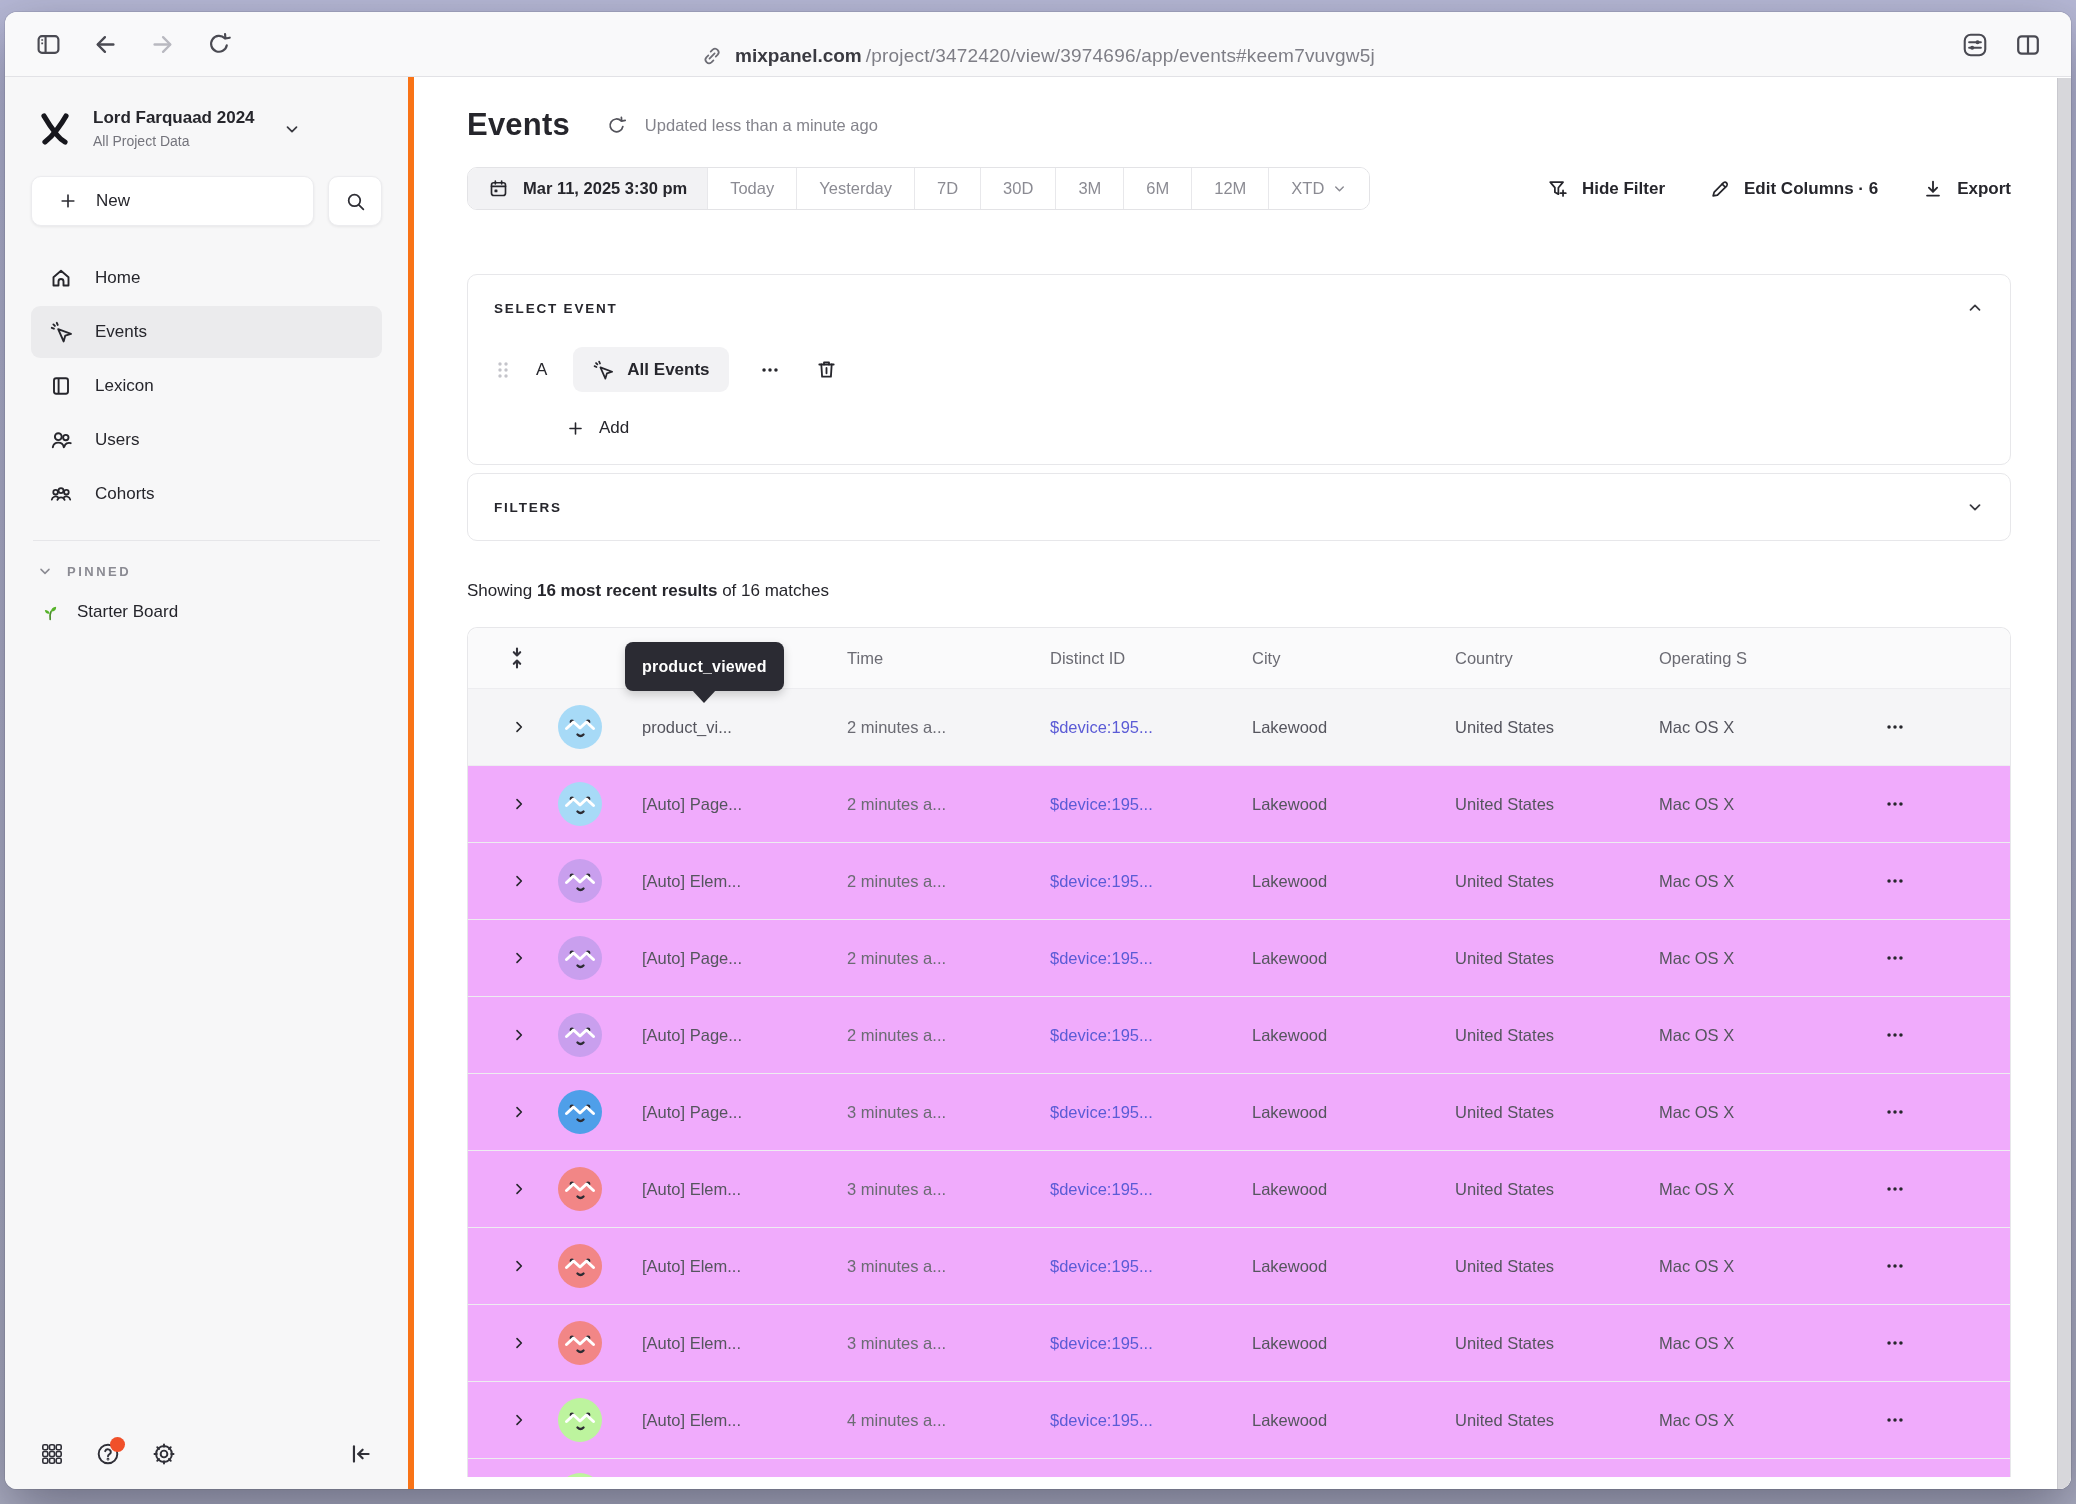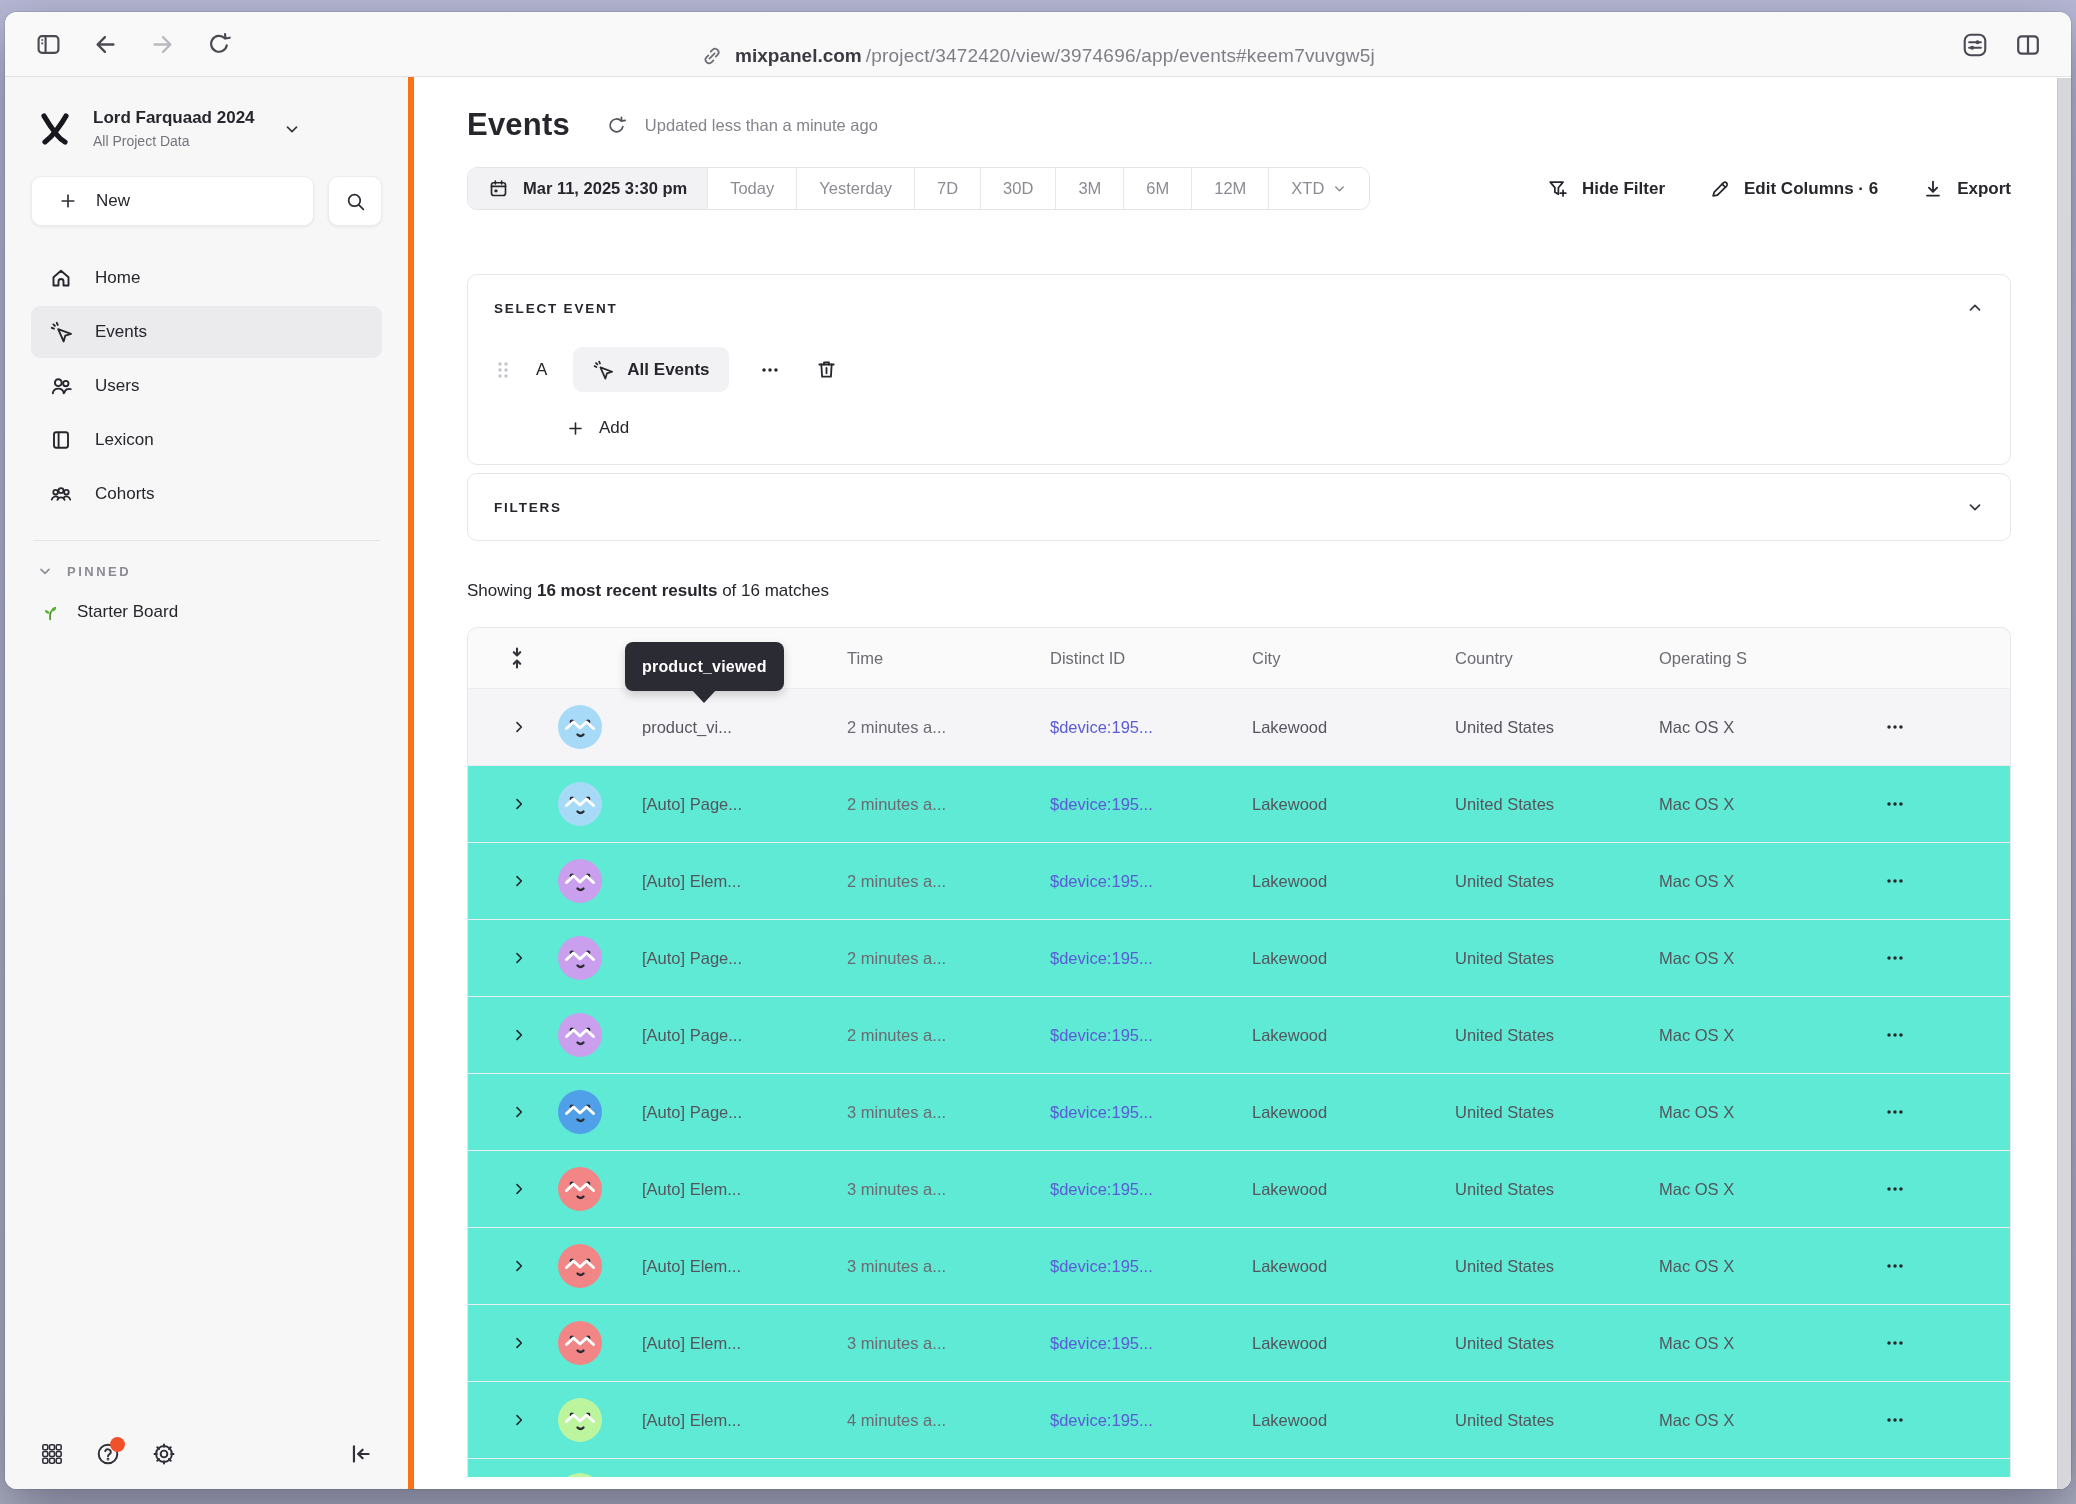--- a/index.html
+++ b/index.html
@@ -130,21 +130,21 @@
   .add-row .lbl { font-size:17px; font-weight:500; color:#26262c; }
   .card-filters { margin-top:8px; padding:24px 26px; }
   .showing { margin-top:40px; font-size:17px; color:#26262c; }
   .showing b { font-weight:700;text-align:right; }
   
   .table-card { margin-top:26px; border:1px solid #e7e7ea; border-radius:10px 10px 0 0; border-bottom:none; width:1544px; position:relative; background:#fff; }
   .tgrid { display:grid; grid-template-columns:70px 104px 205px 203px 202px 203px 204px 225px 1fr; align-items:center; }
   .thead { height:60px; background:#fafafb; border-radius:10px 10px 0 0; }
   .th { font-size:16.5px; color:#6b6b73; font-weight:400; white-space:nowrap; overflow:hidden; }
   .sort-ic { width:22px; height:24px; color:#32323a; margin-left:38px; cursor:pointer; }
-  .trow { height:77px; border-top:1px solid #ededf0; background:#5eead4; }
+  .trow { height:77px; border-top:1px solid #ededf0; background:#f0abfc; }
   .trow.hovered { background:#f5f5f7; }
   .trow.partial { height:19px; overflow:hidden; border-top:1px solid #ededf0; align-items:start; }
   .exp { width:16px; height:16px; color:#26262c; margin-left:43px; cursor:pointer; }
   .avatar {
     width:44px; height:44px; border-radius:50%; margin-left:20px; flex:none;
     display:flex; align-items:center; justify-content:center;
   }
   .avatar svg { width:44px; height:44px; }
   .cell { font-size:16.5px; white-space:nowrap; overflow:hidden; }
   .c-event { color:#55555e; }
@@ -439,32 +439,32 @@
           <span class="icon24">
               <svg viewBox="0 0 24 24" width="24" height="24">
                 <use href="#i-cursor"></use>
               </svg>
             </span>
           <span>Events</span>
         </div>
         <div class="nav-item">
           <span class="icon24">
               <svg viewBox="0 0 24 24" width="24" height="24">
-                <use href="#i-users"></use>
-              </svg>
-            </span>
-          <span>Users</span>
+                <use href="#i-book"></use>
+              </svg>
+            </span>
+          <span>Lexicon</span>
         </div>
         <div class="nav-item">
           <span class="icon24">
               <svg viewBox="0 0 24 24" width="24" height="24">
-                <use href="#i-book"></use>
-              </svg>
-            </span>
-          <span>Lexicon</span>
+                <use href="#i-users"></use>
+              </svg>
+            </span>
+          <span>Users</span>
         </div>
         <div class="nav-item">
           <span class="icon24">
               <svg viewBox="0 0 24 24" width="24" height="24">
                 <use href="#i-cohorts"></use>
               </svg>
             </span>
           <span>Cohorts</span>
         </div>
       </nav>

